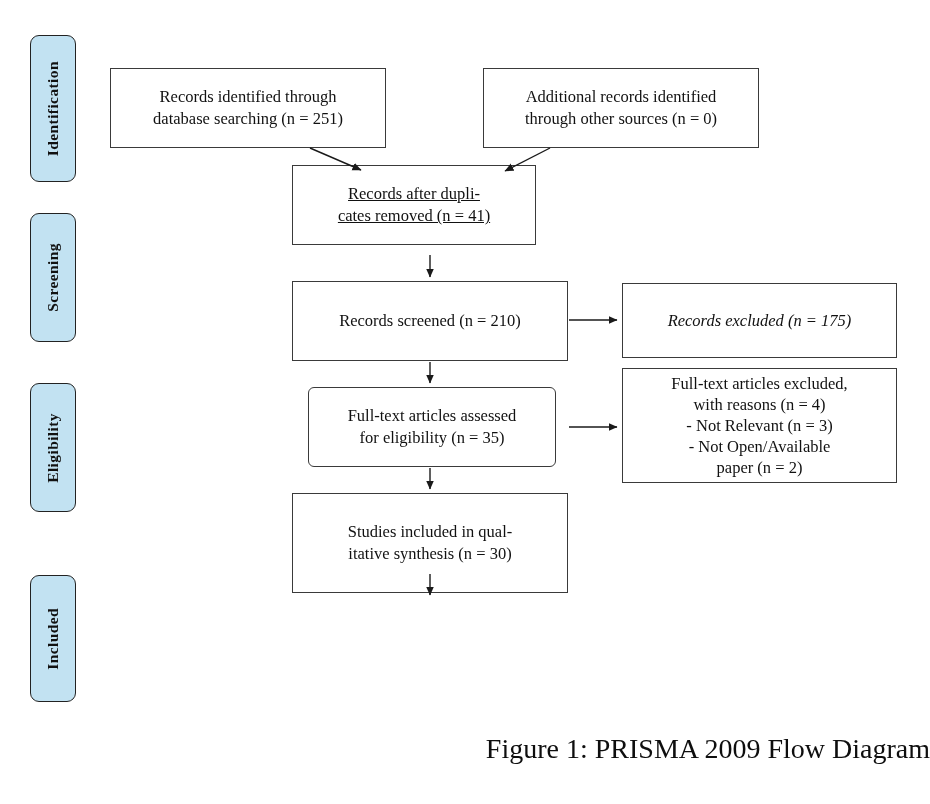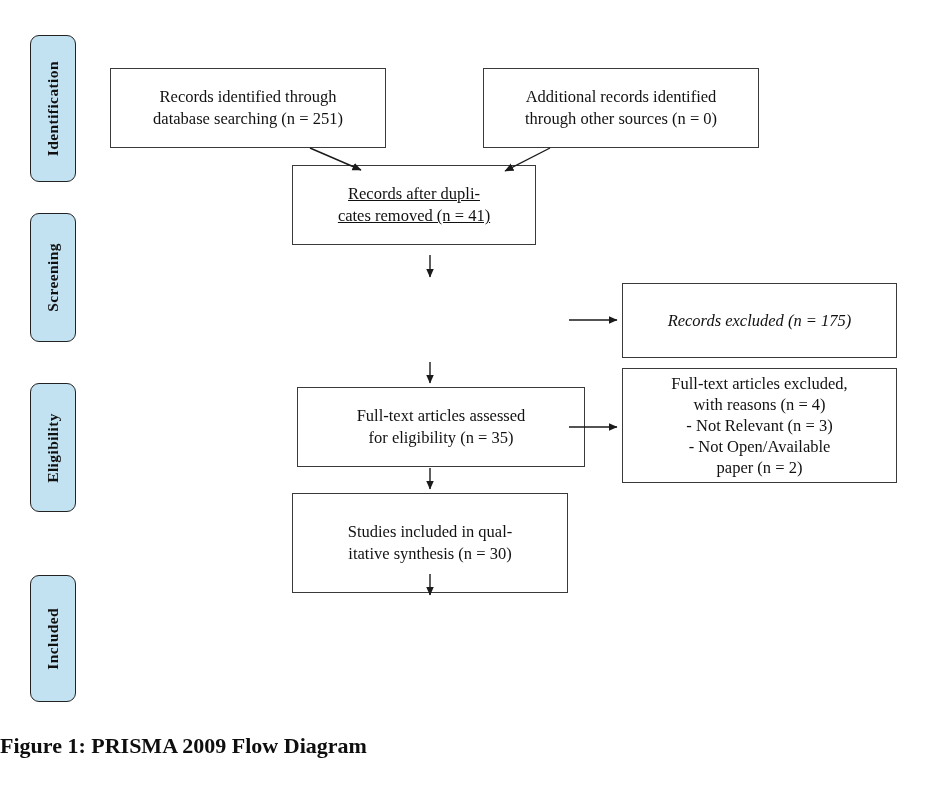--- a/index.html
+++ b/index.html
@@ -59,21 +59,21 @@
     font-size: 16.5px;
     line-height: 1.32;
     white-space: pre-line;
     padding: 3px 10px;
   }
   #box-records-identified  { left: 102px; top: 68px;  width: 276px; height: 80px; margin-left: 8px; }
   #box-additional-records  { left: 483px; top: 68px;  width: 276px; height: 80px; }
   #box-duplicates-removed  { left: 292px; top: 165px; width: 244px; height: 80px; text-decoration: underline; }
   #box-records-screened    { left: 292px; top: 281px; width: 276px; height: 80px; }
   #box-records-excluded    { left: 622px; top: 283px; width: 275px; height: 75px; font-style: italic; }
-  #box-fulltext-assessed   { left: 297px; top: 387px; width: 288px; height: 80px; }
+  #box-fulltext-assessed   { left: 308px; top: 387px; width: 248px; height: 80px; border-radius: 6px; }
   #box-fulltext-excluded   { left: 622px; top: 368px; width: 275px; height: 115px; line-height: 1.28; }
   #box-qualitative         { left: 292px; top: 493px; width: 276px; height: 100px; }
   #box-quantitative        { left: 292px; top: 599px; width: 276px; height: 80px; }
 
   
   #arrow-layer {
     position: absolute;
     left: 0; top: 0;
     width: 930px; height: 804px;
     pointer-events: none;
@@ -82,24 +82,23 @@
     stroke: var(--line-color);
     stroke-width: 1.4;
   }
 
   
   #figure-caption {
     position: absolute;
     left: 0;
     top: 733px;
     width: 930px;
-    text-align: left;
-    font-size: 22px;
+    text-align: right;
+    font-size: 28px;
     color: #0e0e0e;
-    font-weight: bold;
   }
 </style>
 </head>
 <body>
 
 <div id="figure-canvas" style="--stage-fill: #c2e2f2; --box-border: #3a3a3a; --line-color: #1a1a1a; background: rgb(255, 255, 255);">
 
   <div class="stage" id="stage-identification">
     <span class="stage-label">Identification</span>
   </div>
@@ -112,20 +111,21 @@
   <div class="stage" id="stage-included">
     <span class="stage-label">Included</span>
   </div>
 
   <div class="flow-box" id="box-records-identified">Records identified through
 database searching (n = 251)</div>
   <div class="flow-box" id="box-additional-records">Additional records identified
 through other sources (n = 0)</div>
   <div class="flow-box" id="box-duplicates-removed">Records after dupli-
 cates removed (n = 41)</div>
+  <div class="flow-box" id="box-records-screened">Records screened (n = 210)</div>
   <div class="flow-box" id="box-records-excluded">Records excluded (n = 175)</div>
   <div class="flow-box" id="box-fulltext-assessed">Full-text articles assessed
 for eligibility (n = 35)</div>
   <div class="flow-box" id="box-fulltext-excluded">Full-text articles excluded,
 with reasons (n = 4)
 - Not Relevant (n = 3)
 - Not Open/Available
 paper (n = 2)</div>
   <div class="flow-box" id="box-qualitative">Studies included in qual-
 itative synthesis (n = 30)</div>

